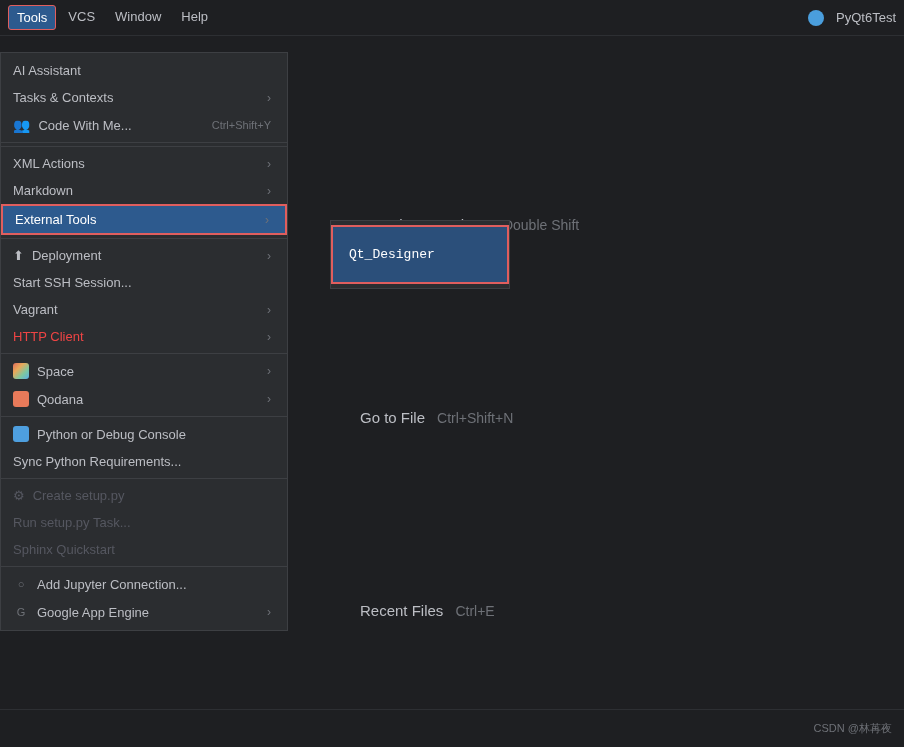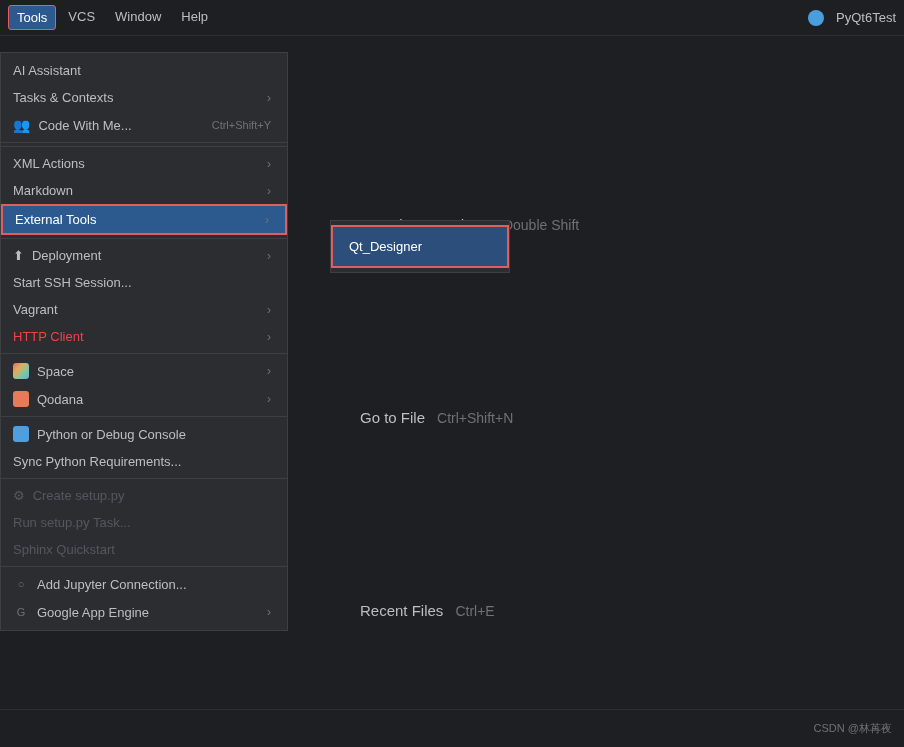--- a/index.html
+++ b/index.html
@@ -118,24 +118,25 @@
       position: absolute;
       top: 0;
       left: 330px;
       width: 180px;
       background-color: #2b2d30;
       border: 1px solid #3d3f43;
       z-index: 200;
       padding: 4px 0;
     }
     .submenu-item {
-      padding: 12px 16px;
+      padding: 20px 16px;
       font-size: 13px;
       color: #bcbec4;
       cursor: pointer;
+      font-family: Liberation Mono, monospace;
     }
     .submenu-item.active {
       background: #2b4f7a;
       border: 2px solid #e05e5e;
       color: #ffffff;
     }
 
     
     .external-tools-submenu {
       position: absolute;

